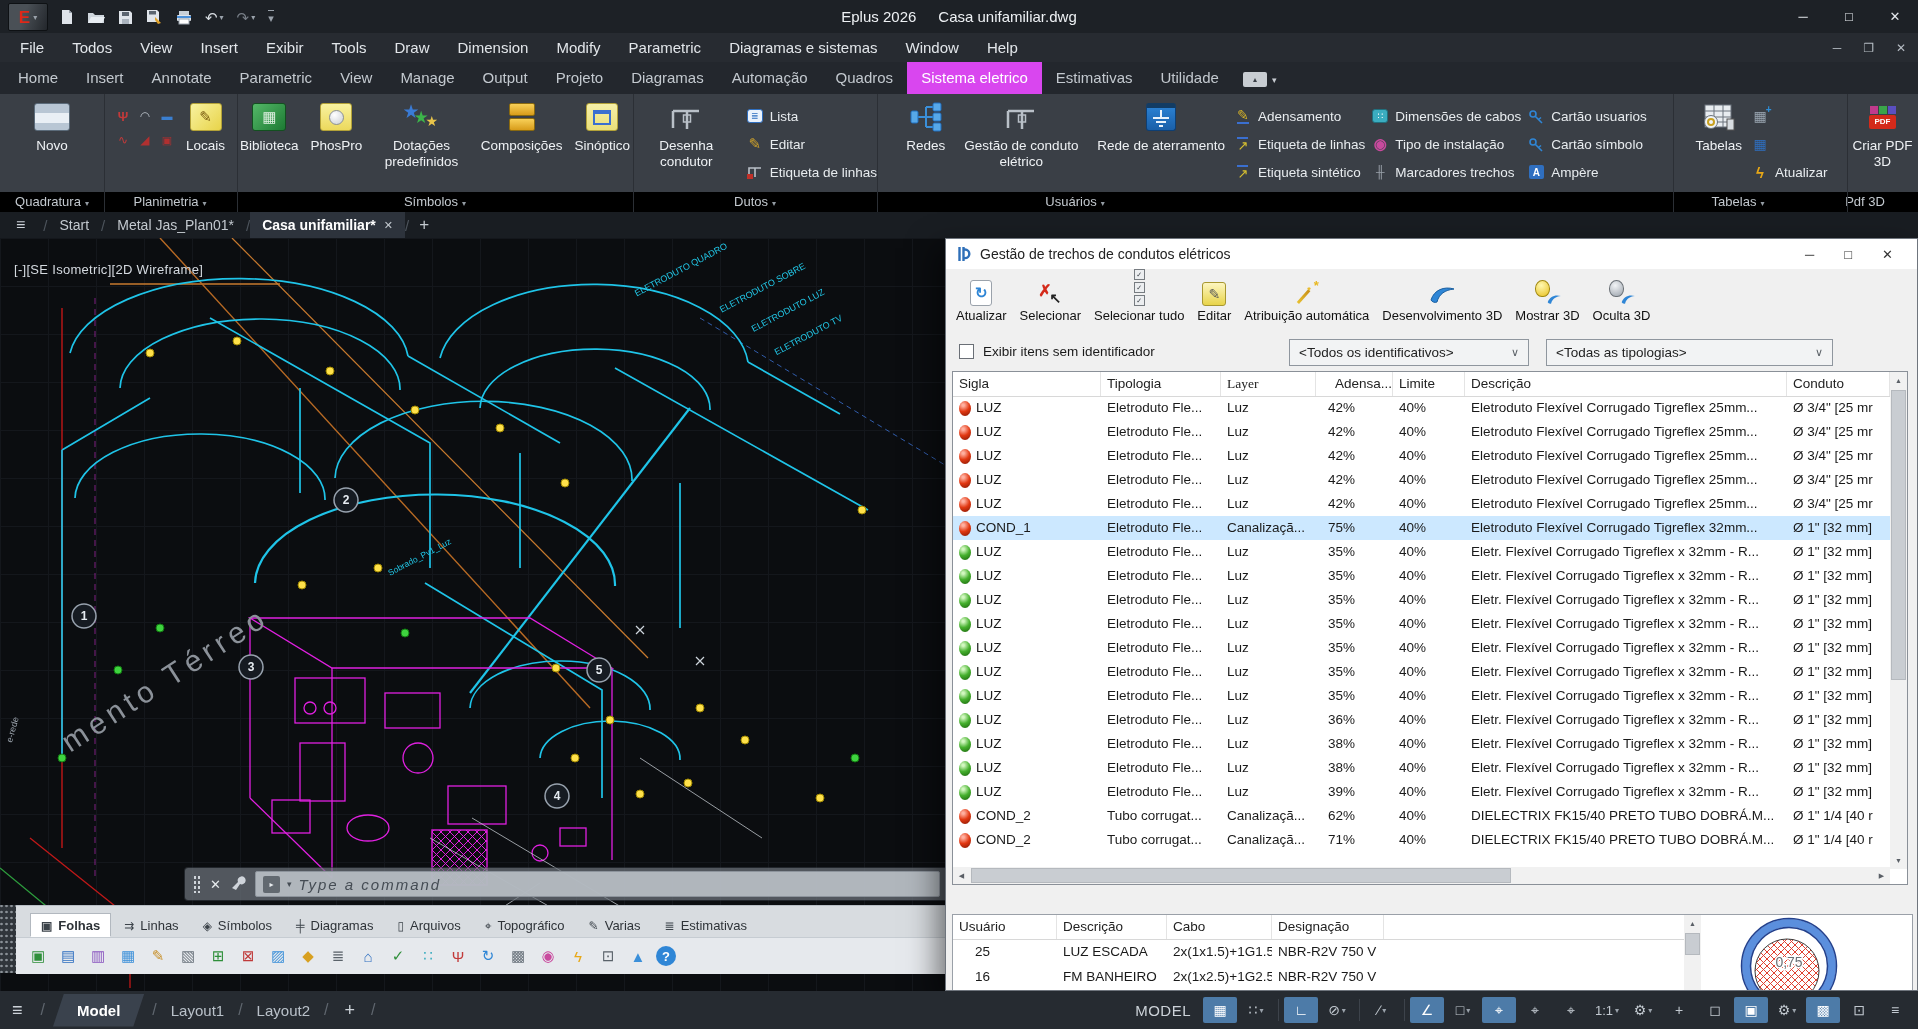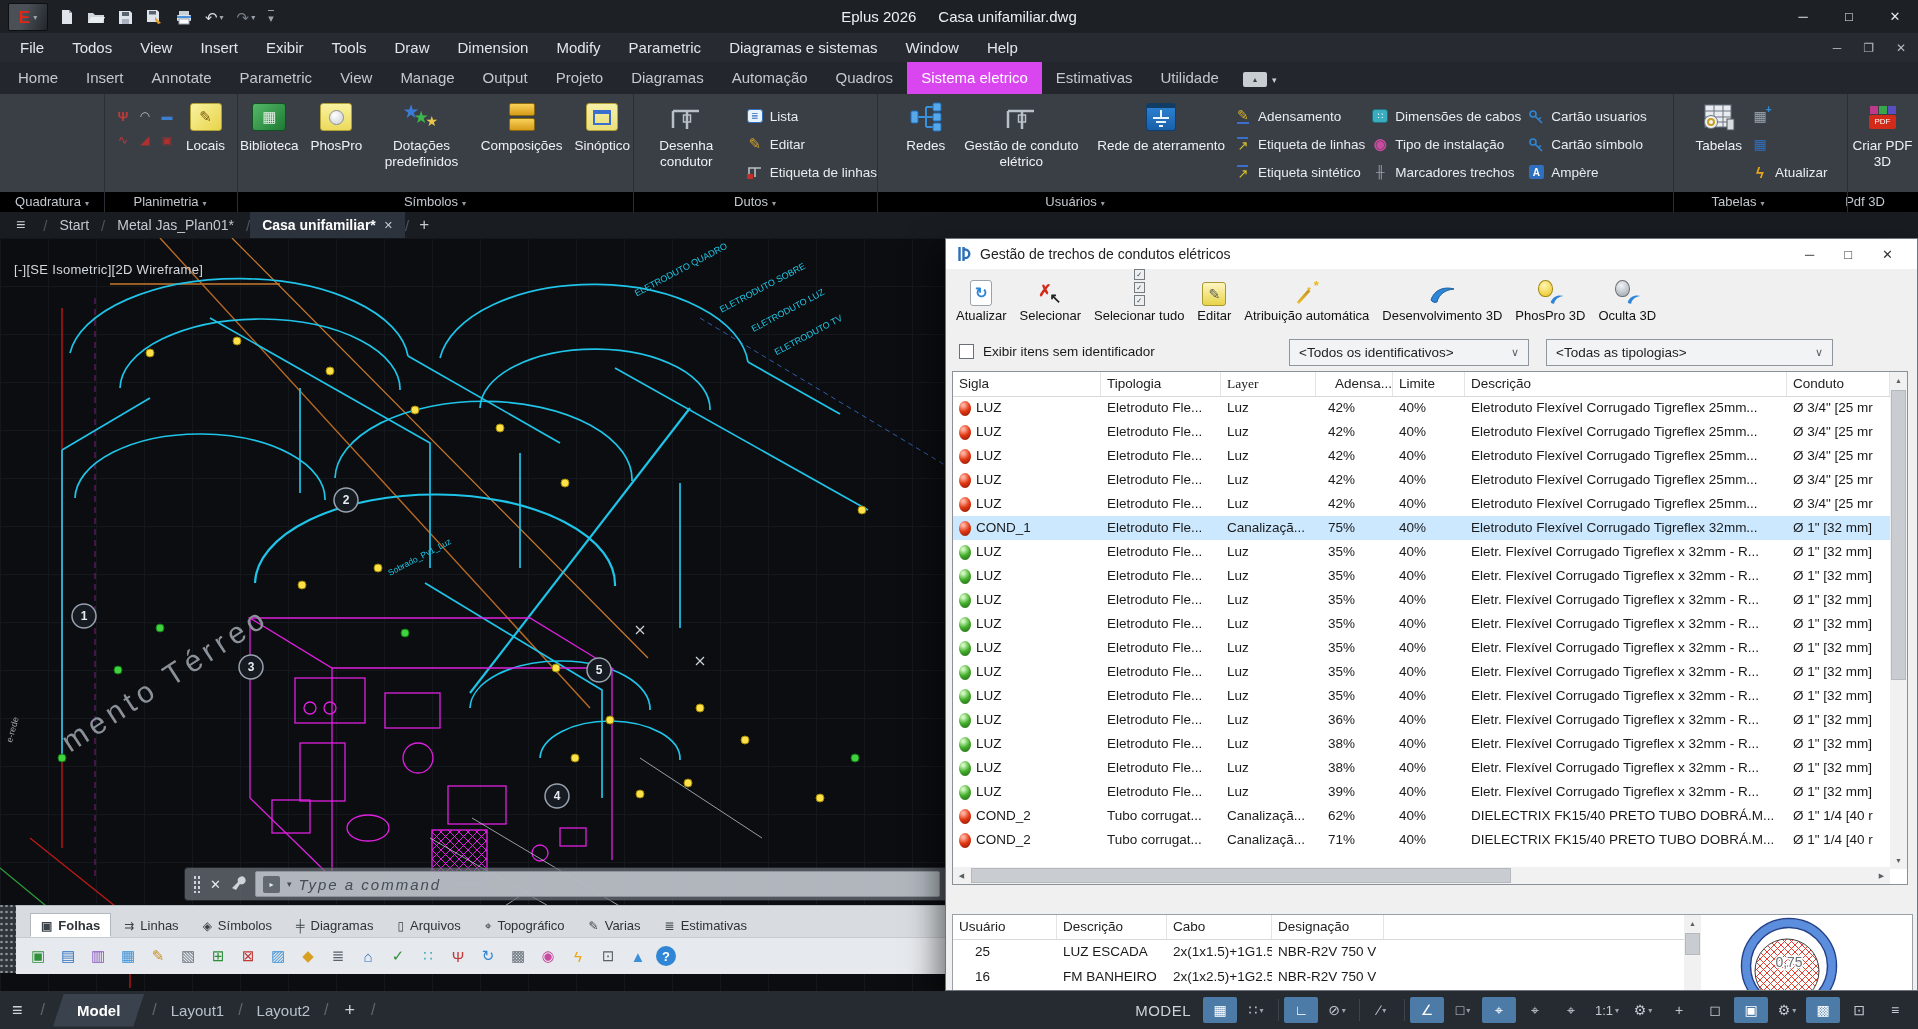--- a/index.html
+++ b/index.html
@@ -235,20 +235,28 @@
       <span class="rtab active">Sistema eletrico</span>
       <span class="rtab">Estimativas</span>
       <span class="rtab">Utilidade</span>
       <span class="roverflow">
         <span class="box">▴</span>
         <span class="dd">▾</span>
       </span>
     </div>
 
   <div id="ribbon">
+      <div class="panel" style="left: 0px; width: 104px;">
+        <div class="bigbtn">
+          <span class="bicon">
+            <span class="tile" style="width:36px;height:28px;background:linear-gradient(#b8c6d4 0 9px,#e9eff5 9px 19px,#b8c6d4 19px);border:1px solid #5b6b7a;"></span>
+          </span>
+          <span class="blabel">Novo</span>
+        </div>
+      </div>
       <div class="panel" style="left: 104px; width: 133px;">
         <div class="minigrid">
           <span class="icw">
             <span style="color:#c23a3a;font-size:13px;font-weight:bold;">Ψ</span>
           </span>
           <span class="icw">
             <span style="color:#b9c0c8;font-size:12px;">◠</span>
           </span>
           <span class="icw">
             <span style="color:#3a7fd0;font-size:11px;font-weight:bold;">▬</span>
@@ -479,21 +487,21 @@
       </div>
       <div class="panel" style="left: 1847px; width: 71px;">
         <div class="bigbtn">
           <span class="bicon">
             <span style="display:inline-flex;flex-direction:column;align-items:center;gap:1px;">
               <span style="display:flex;gap:1px;">
                 <span style="width:8px;height:8px;background:#c03a8c;"></span>
                 <span style="width:8px;height:8px;background:#3aa54a;"></span>
                 <span style="width:8px;height:8px;background:#5a4fc0;"></span>
               </span>
-              <span class="tile" style="width:27px;height:14px;background:#d42a1a;color:#fff;font-size:8px;font-weight:normal;border-radius:2px;">PDF</span>
+              <span class="tile" style="width:27px;height:14px;background:#d42a1a;color:#fff;font-size:8px;font-weight:bold;border-radius:2px;">PDF</span>
             </span>
           </span>
           <span class="blabel">Criar PDF 3D</span>
         </div>
       </div>
     </div>
   <div id="grouplabels">
       <span class="glabel" style="left: 52px;">Quadratura<span class="dd">▾</span></span>
       <span class="glabel" style="left: 170px;">Planimetria<span class="dd">▾</span></span>
       <span class="glabel" style="left: 435px;">Símbolos<span class="dd">▾</span></span>
@@ -789,21 +797,21 @@
         </div>
         <div class="dtb">
           <span class="dtb-ico">
             <span style="position:relative;width:27px;height:26px;display:inline-block;">
               <span style="position:absolute;left:1px;top:0;width:13px;height:15px;border-radius:50% 50% 45% 45%;background:radial-gradient(circle at 40% 30%,#fff8b0,#e8c020);border:1px solid #a08810;"></span>
               <svg style="position:absolute;right:-1px;bottom:0;" width="16" height="13" viewBox="0 0 28 22">
                 <path d="M3 16 C6 6 16 2 26 5 C17 6 11 10 9 18 C7 19 4 18 3 16 Z" fill="#2f86d6"></path>
               </svg>
             </span>
           </span>
-          <span class="dtb-label">PhosPro 3D</span>
+          <span class="dtb-label">Mostrar 3D</span>
         </div>
         <div class="dtb">
           <span class="dtb-ico">
             <span style="position:relative;width:27px;height:26px;display:inline-block;">
               <span style="position:absolute;left:1px;top:0;width:13px;height:15px;border-radius:50% 50% 45% 45%;background:radial-gradient(circle at 40% 30%,#f2f4f6,#9aa2ab);border:1px solid #6a7076;"></span>
               <svg style="position:absolute;right:-1px;bottom:0;" width="16" height="13" viewBox="0 0 28 22">
                 <path d="M3 16 C6 6 16 2 26 5 C17 6 11 10 9 18 C7 19 4 18 3 16 Z" fill="#2f86d6"></path>
               </svg>
             </span>
           </span>

